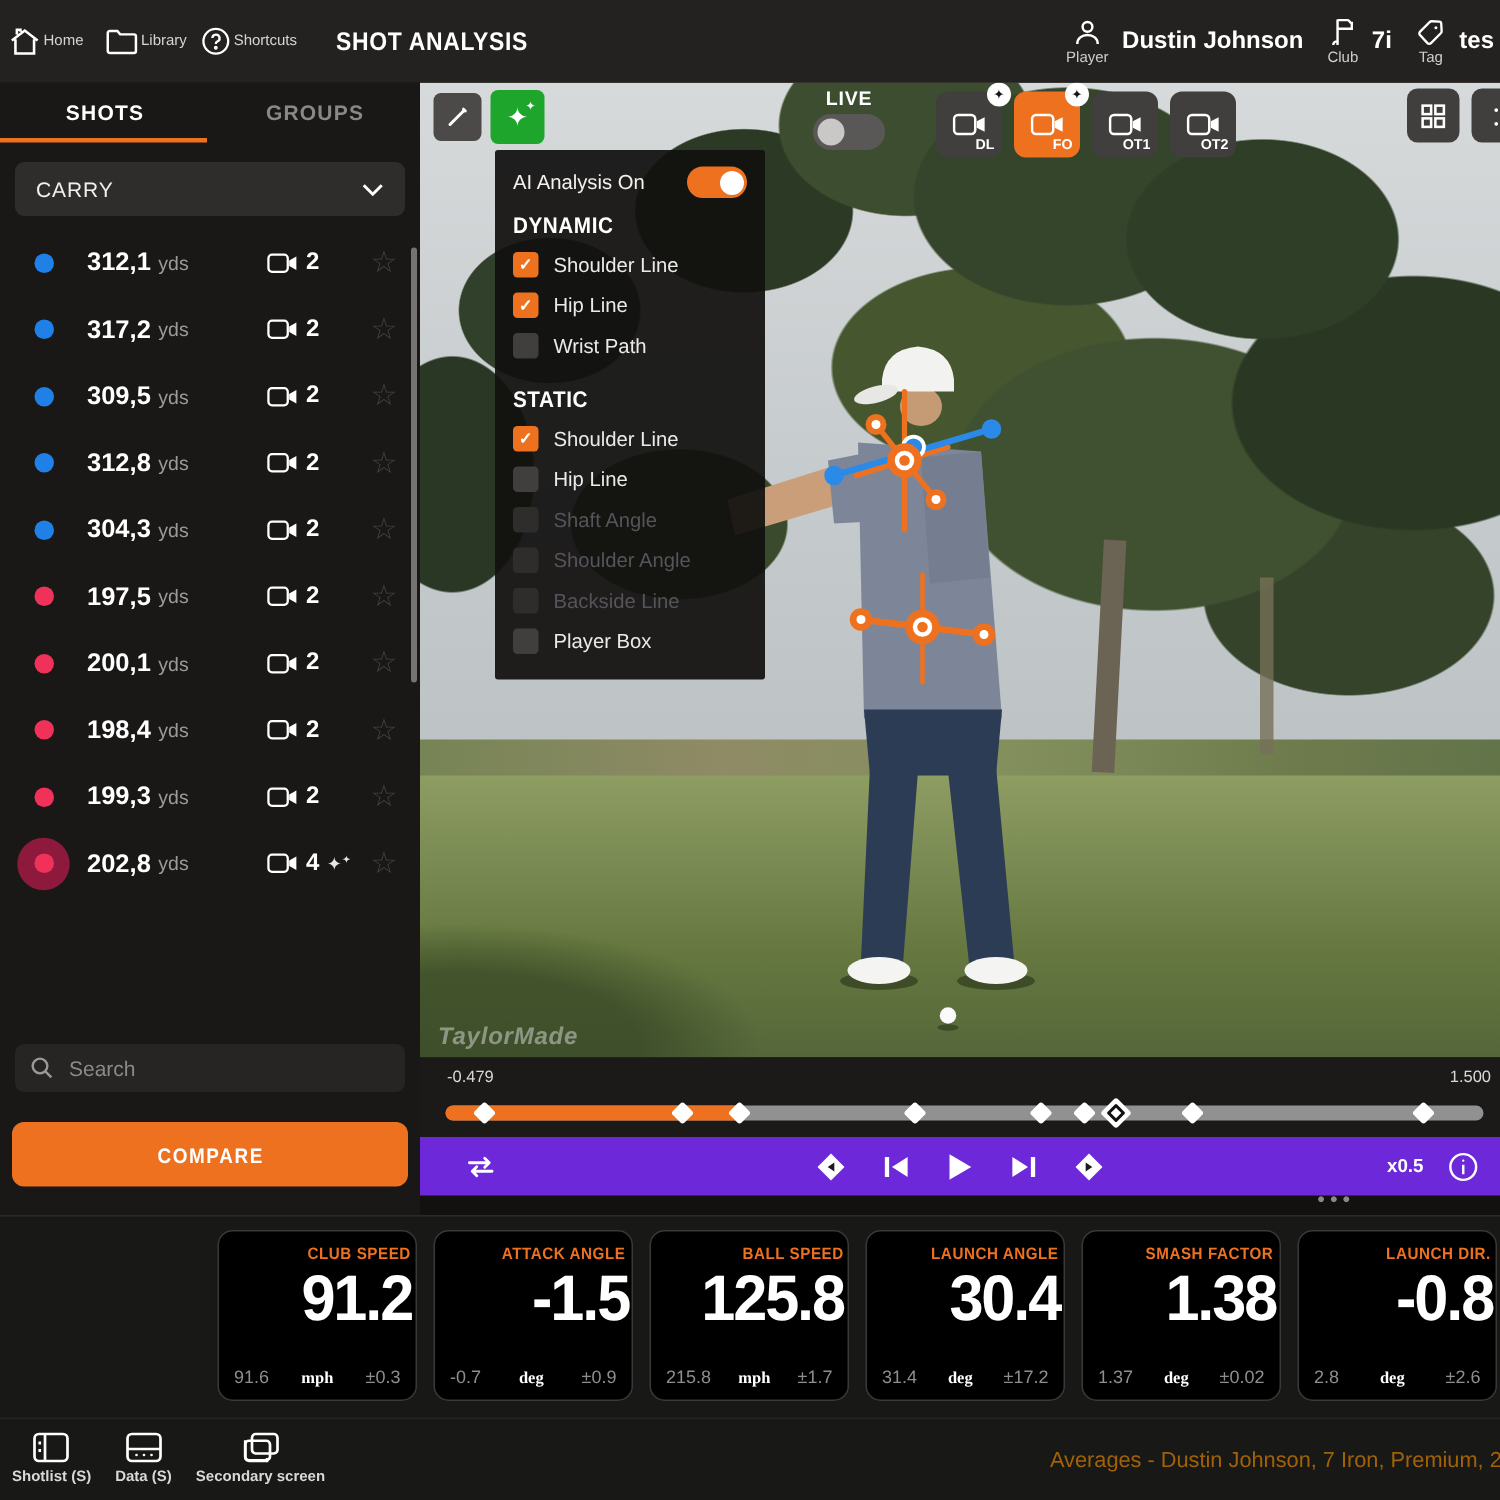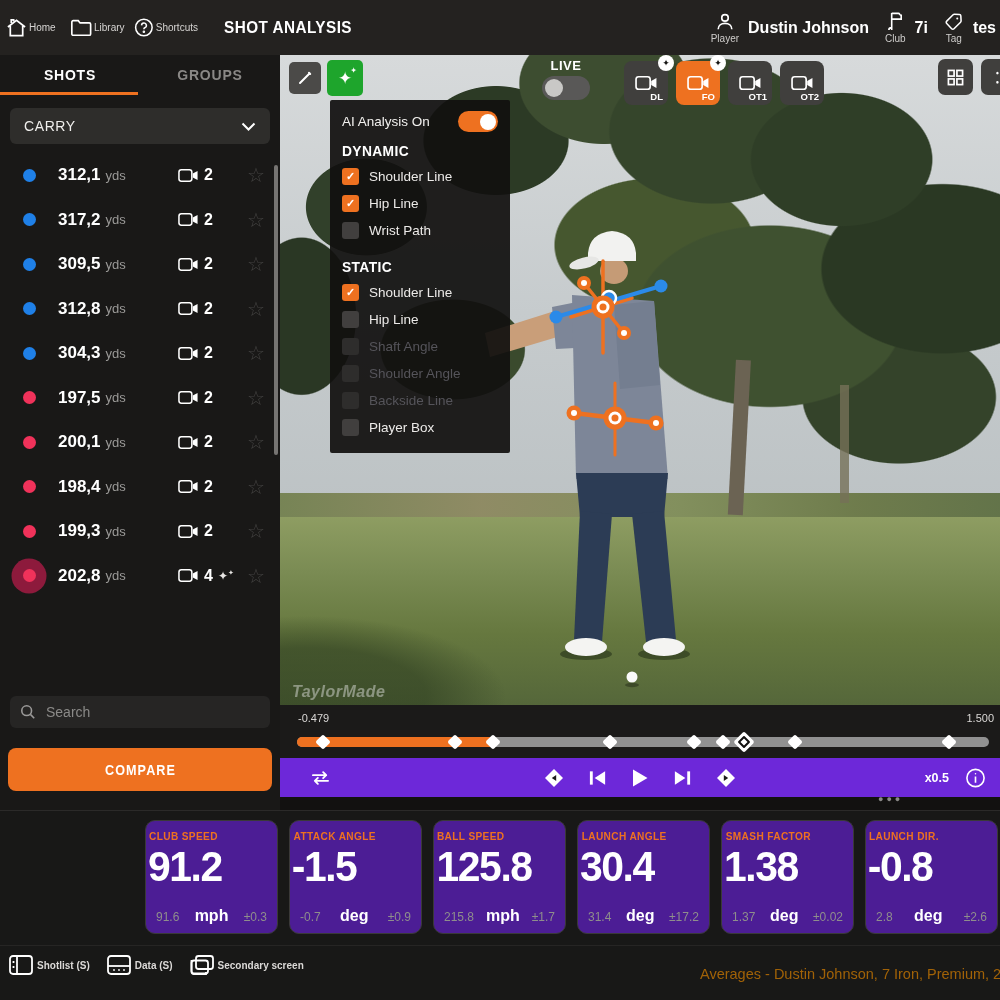--- a/index.html
+++ b/index.html
@@ -114,30 +114,30 @@
   .playback{position:absolute;left:280px;top:758px;width:720px;height:39px;background:#6d28d9;z-index:20;}
   .pb-left{position:absolute;left:30px;top:50%;transform:translateY(-50%);cursor:pointer;}
   .pb-center{position:absolute;left:50%;top:50%;transform:translate(-50%,-50%);display:flex;align-items:center;gap:24px;}
   .pb-center>*{cursor:pointer;}
   .pb-right{position:absolute;right:14px;top:50%;transform:translateY(-50%);display:flex;align-items:center;gap:16px;}
   .speed{font-size:12.5px;font-weight:700;color:#fff;cursor:pointer;}
   .dots-handle{position:absolute;left:878px;top:794px;color:#8a8987;font-size:9px;letter-spacing:3px;z-index:25;cursor:grab;}
 
   
   .metrics{position:absolute;left:0;top:810px;width:1000px;height:135px;background:#181817;border-top:1px solid #2b2a29;display:flex;gap:11px;padding:9px 0 0 145px;box-sizing:border-box;z-index:30;overflow:hidden;}
-  .card{width:133px;height:114px;flex:none;background:#4c1d95;border:1.5px solid #3a3938;border-radius:10px;display:flex;flex-direction:column;align-items:flex-start;padding-top:9px;box-sizing:border-box;}
+  .card{width:133px;height:114px;flex:none;background:#000000;border:1.5px solid #3a3938;border-radius:10px;display:flex;flex-direction:column;align-items:flex-end;padding-top:9px;box-sizing:border-box;}
   .card-label{font-size:11px;font-weight:700;color:#ee7120;letter-spacing:.4px;transform:scaleX(.92);}
   .card-value{font-size:43px;font-weight:700;color:#fff;letter-spacing:-1.5px;line-height:1.02;margin-top:3px;transform:scaleX(.95);}
   .card-foot{margin-top:auto;margin-bottom:8px;width:100%;padding:0 10px;box-sizing:border-box;display:flex;justify-content:space-between;align-items:baseline;font-size:12px;color:#8f8e8c;}
-  .card-foot .u{color:#fff;font-weight:700;font-size:16px;}
+  .card-foot .u{color:#fff;font-weight:700;font-size:11px;font-family:Liberation Serif, serif;}
 
   
   .footer{position:absolute;left:0;top:945px;width:1000px;height:55px;background:#181817;border-top:1px solid #262524;z-index:30;}
   .fbtns{position:absolute;left:8px;top:8px;display:flex;gap:16px;align-items:flex-end;}
-  .fbtn{display:flex;flex-direction:row;align-items:center;gap:3px;font-size:10px;font-weight:700;color:#dbd9d7;cursor:pointer;}
+  .fbtn{display:flex;flex-direction:column;align-items:center;gap:3px;font-size:10px;font-weight:700;color:#dbd9d7;cursor:pointer;}
   .averages{position:absolute;left:700px;top:50%;transform:translateY(-50%);font-size:14.5px;color:#a16207;white-space:nowrap;}
 </style>
 </head>
 <body>
 
 <div class="topbar">
   <div class="nav-item" style="margin-left:6px;">
     <svg width="21" height="20" viewBox="0 0 22 20" fill="none" stroke-width="1.8">
         <path d="M2 9 L11 2 L20 9 M4.5 8 V18 H17.5 V8 M8 2.8 V1.5 H5.5 V4.8"></path>
       </svg>

